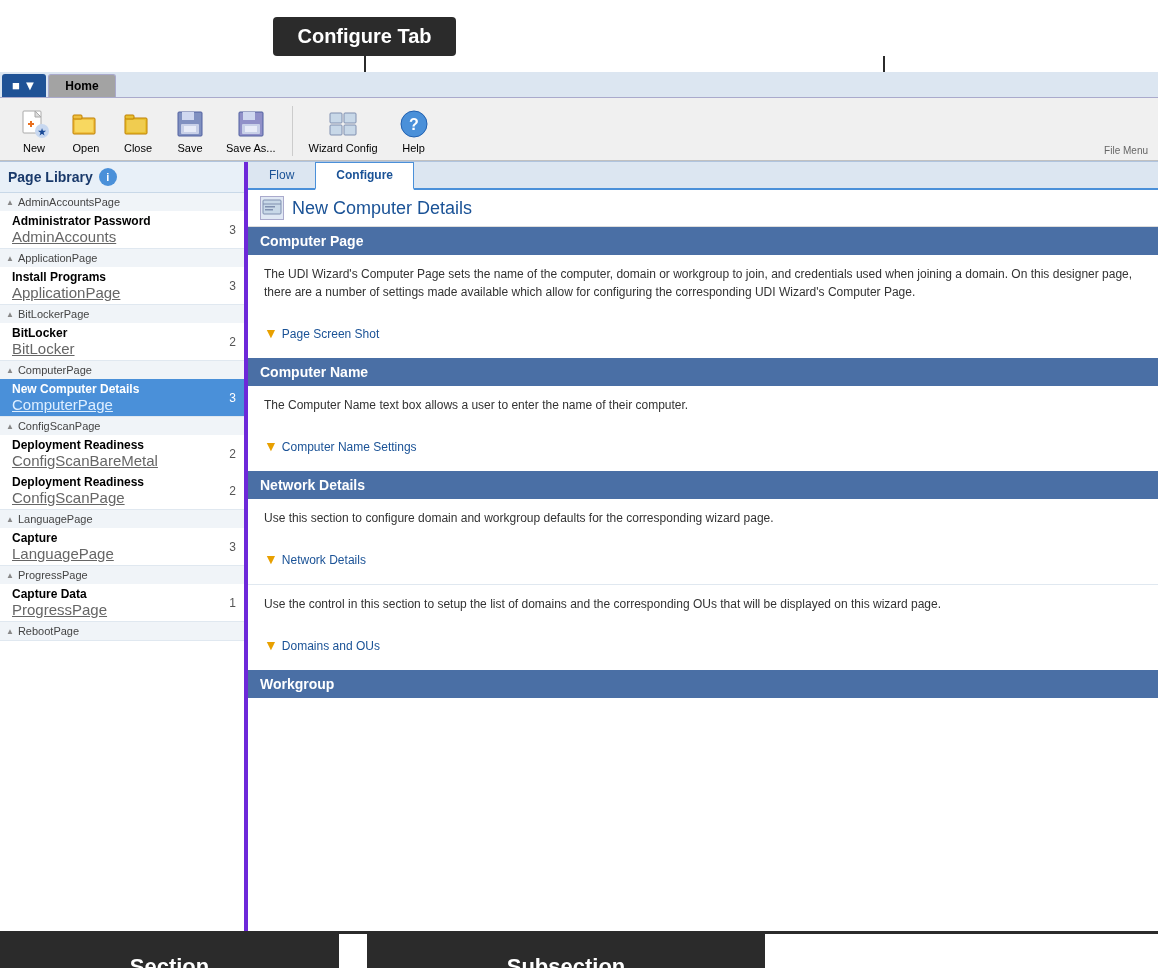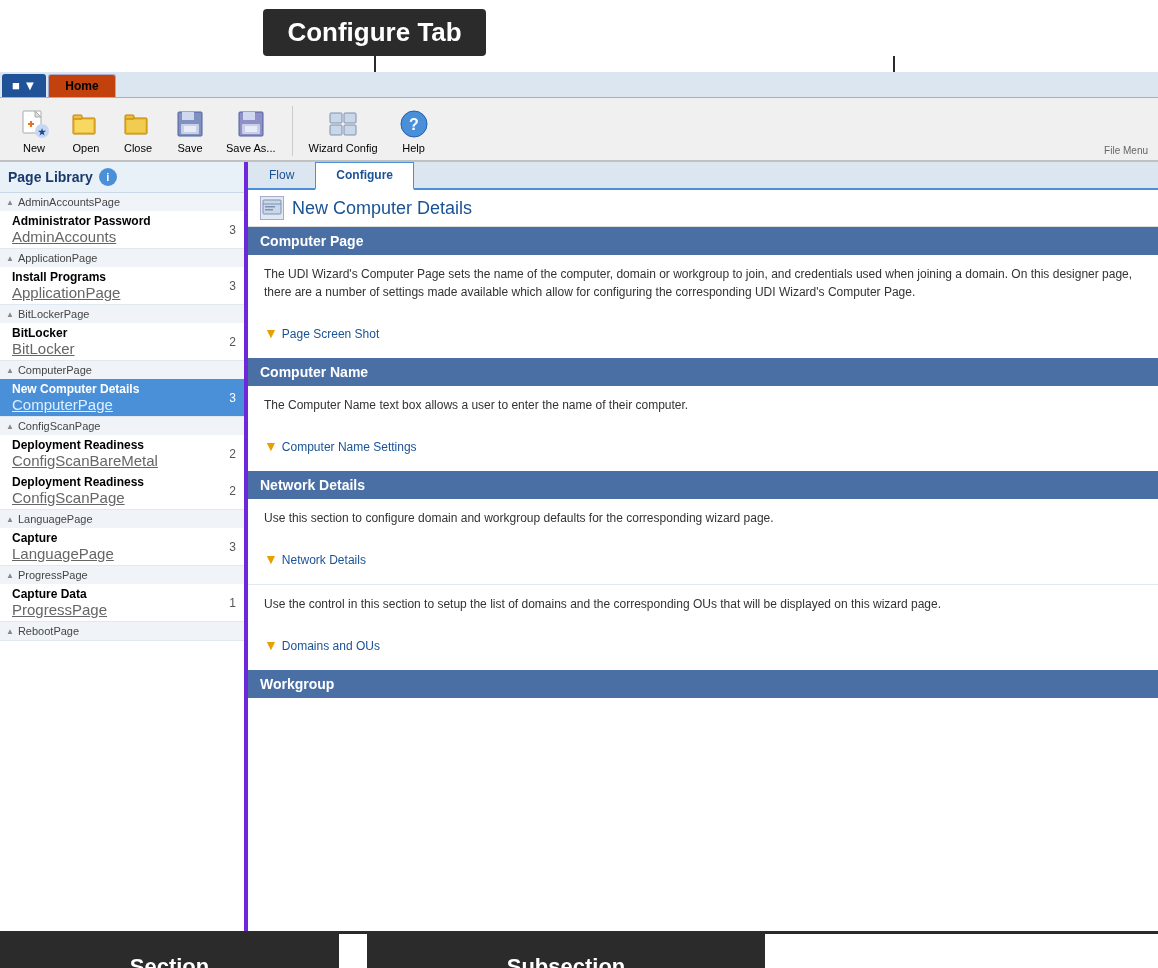--- a/index.html
+++ b/index.html
@@ -1,20 +1,20 @@
 <!DOCTYPE html>
 <html><head>
   <meta charset="utf-8">
   <style>
     * { box-sizing: border-box; margin: 0; padding: 0; }
     body { font-family: 'Segoe UI', Tahoma, Geneva, Verdana, sans-serif; font-size: 12px; background: #fff; width: 1158px; height: 968px; overflow: hidden; }
     .annotation-box {
       background: #2b2b2b;
       color: #fff;
-      font-size: 26px;
+      font-size: 20px;
       font-weight: bold;
       padding: 8px 24px;
       border-radius: 4px;
     }
 
     
     .ribbon-container {
       background: #f0f0f0;
       border-bottom: 1px solid #c0c0c0;
     }
@@ -28,21 +28,21 @@
       padding: 4px 16px;
       font-size: 12px;
       cursor: pointer;
       background: #c5d8ed;
       border: 1px solid #aac;
       border-bottom: none;
       margin-left: 2px;
       border-radius: 3px 3px 0 0;
     }
     .ribbon-tab.active {
-      background: #c2410c;
+      background: #a3a3a3;
       font-weight: bold;
     }
     .ribbon-menu-btn {
       background: #1f5296;
       color: white;
       padding: 4px 10px;
       font-size: 13px;
       font-weight: bold;
       cursor: pointer;
       border-radius: 3px 3px 0 0;

